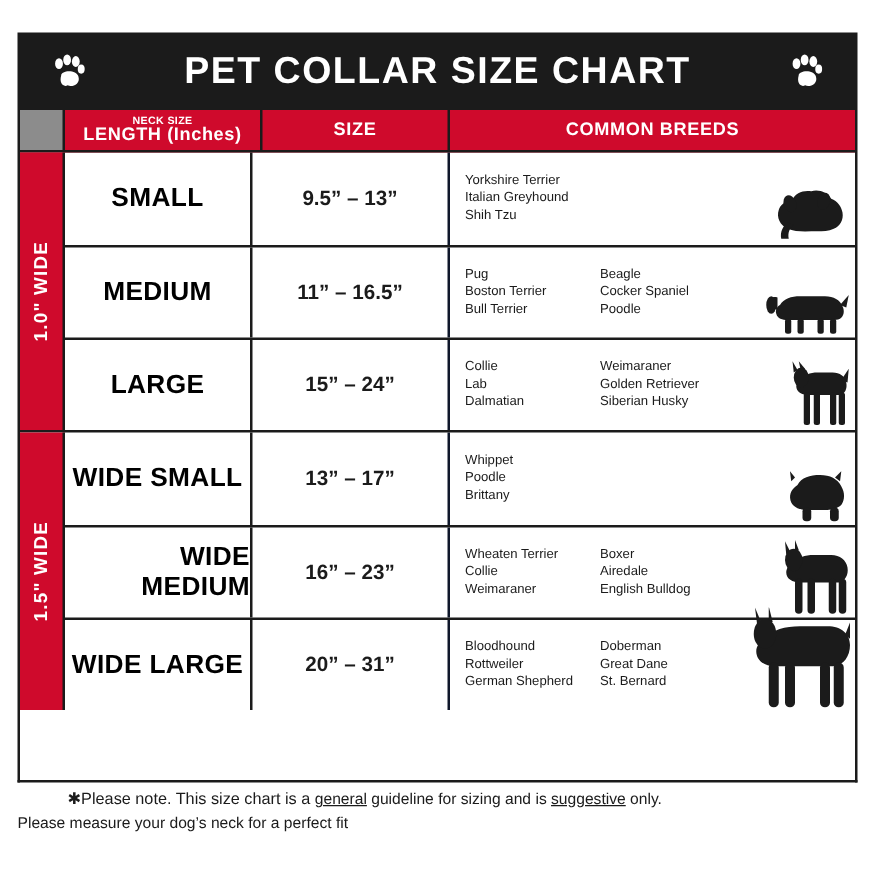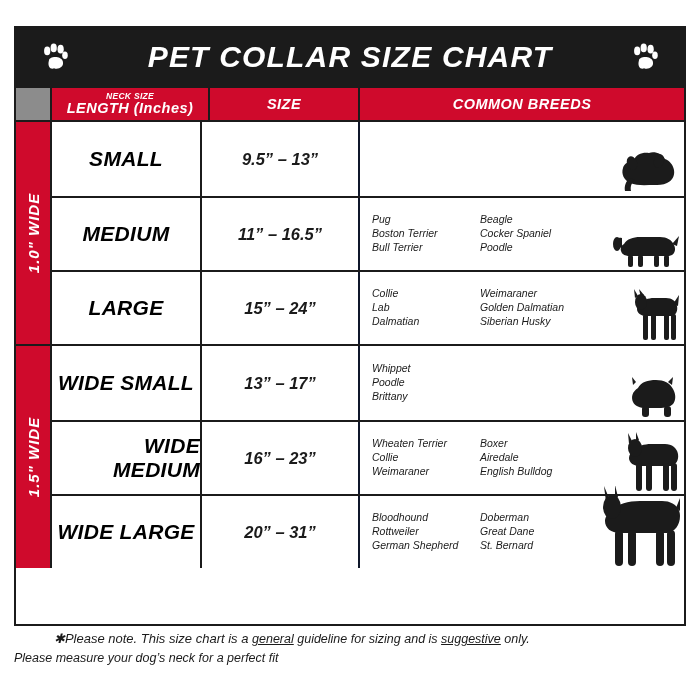--- a/index.html
+++ b/index.html
@@ -6,21 +6,20 @@
   html, body {
     width: 700px; height: 700px;
     background: #ffffff;
     font-family: "Liberation Sans", sans-serif;
     overflow: hidden;
   }
   .page {
     position: relative;
     width: 584px; height: 700px;
     background: #ffffff;
-    font-style: italic;
   }
 
   
   .header {
     position: absolute;
     left: 14px; top: 26px;
     width: 672px; height: 62px;
     background: #1b1b1b;
     display: flex;
     align-items: center;
@@ -197,20 +196,25 @@
     <div class="group">
       <div class="group-label">
         <span>1.0" WIDE</span>
       </div>
       <div class="group-rows">
 
         <div class="row">
           <div class="cell-size">SMALL</div>
           <div class="cell-len">9.5” – 13”</div>
           <div class="cell-breed">
+            <div class="breed-col second">
+              <div>Yorkshire Terrier</div>
+              <div>Italian Greyhound</div>
+              <div>Shih Tzu</div>
+            </div>
             <svg class="dog" width="62" height="44" viewBox="0 0 62 44">
               <path fill="#1b1b1b" d="M16 10c2-6 9-8 15-7 6-2 13 1 16 6 5 2 8 6 9 11 1 6-2 11-7 13-4 2-9 2-13 2-8 0-17 1-24-2-6-3-9-9-7-15 1-4 5-7 11-8z"></path>
               <path fill="#1b1b1b" d="M12 28c-4 3-6 8-5 13h6c-1-5 1-9 4-11z"></path>
               <ellipse cx="14" cy="13" rx="5" ry="7" fill="#1b1b1b" transform="rotate(-20 14 13)"></ellipse>
               <ellipse cx="41" cy="11" rx="5" ry="7" fill="#1b1b1b" transform="rotate(20 41 11)"></ellipse>
             </svg>
           </div>
         </div>
 
         <div class="row">
@@ -244,21 +248,21 @@
           <div class="cell-size">LARGE</div>
           <div class="cell-len">15” – 24”</div>
           <div class="cell-breed">
             <div class="breed-col">
               <div>Collie</div>
               <div>Lab</div>
               <div>Dalmatian</div>
             </div>
             <div class="breed-col second">
               <div>Weimaraner</div>
-              <div>Golden Dalmatian</div>
+              <div>Golden Retriever</div>
               <div>Siberian Husky</div>
             </div>
             <svg class="dog" width="58" height="54" viewBox="0 0 58 54">
               <path fill="#1b1b1b" d="M18 16c3-4 8-6 14-6h12c6 0 10 3 11 8 1 5-1 9-5 10H24c-5 0-9-3-9-7 0-2 1-4 3-5z"></path>
               <path fill="#1b1b1b" d="M16 8l-4-7 1 9z"></path>
               <path fill="#1b1b1b" d="M22 7l-5-6 2 9z"></path>
               <ellipse cx="19" cy="14" rx="6" ry="8" fill="#1b1b1b"></ellipse>
               <rect x="21" y="26" width="5" height="26" rx="2" fill="#1b1b1b"></rect>
               <rect x="29" y="26" width="5" height="26" rx="2" fill="#1b1b1b"></rect>
               <rect x="42" y="26" width="5" height="26" rx="2" fill="#1b1b1b"></rect>

